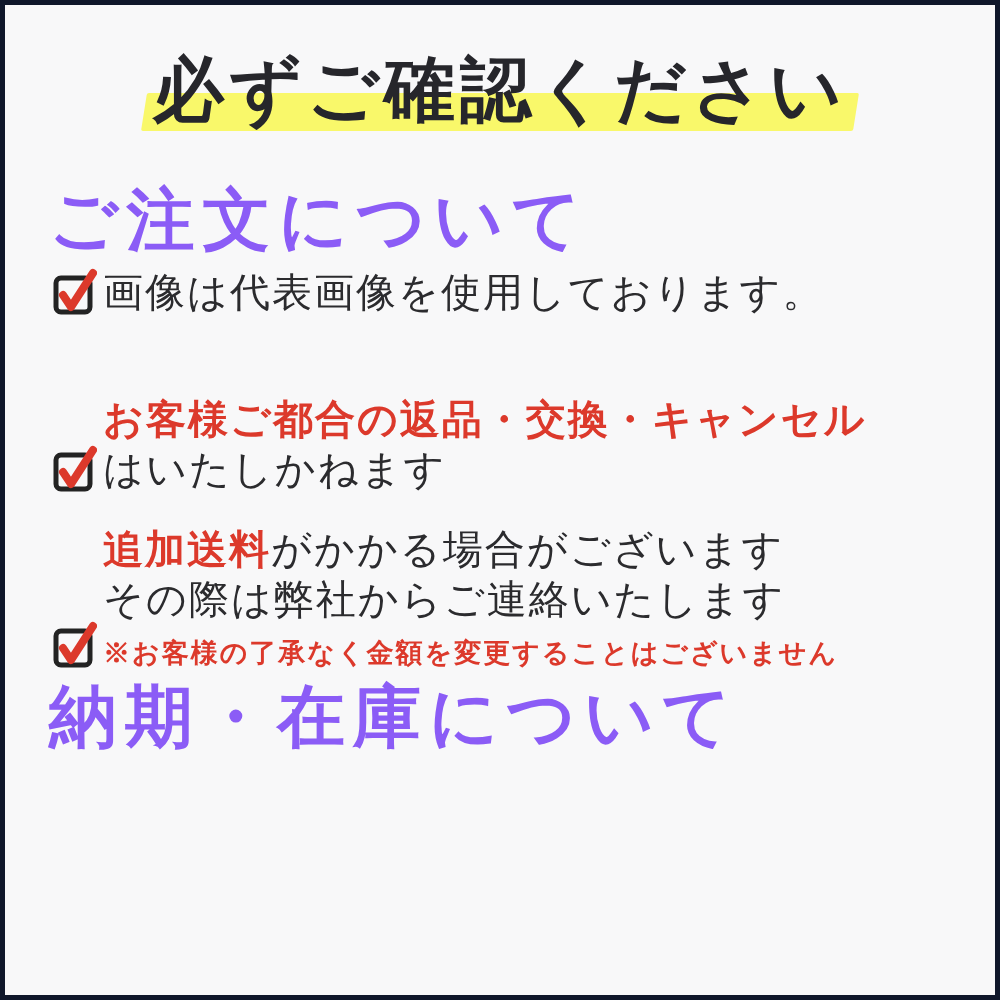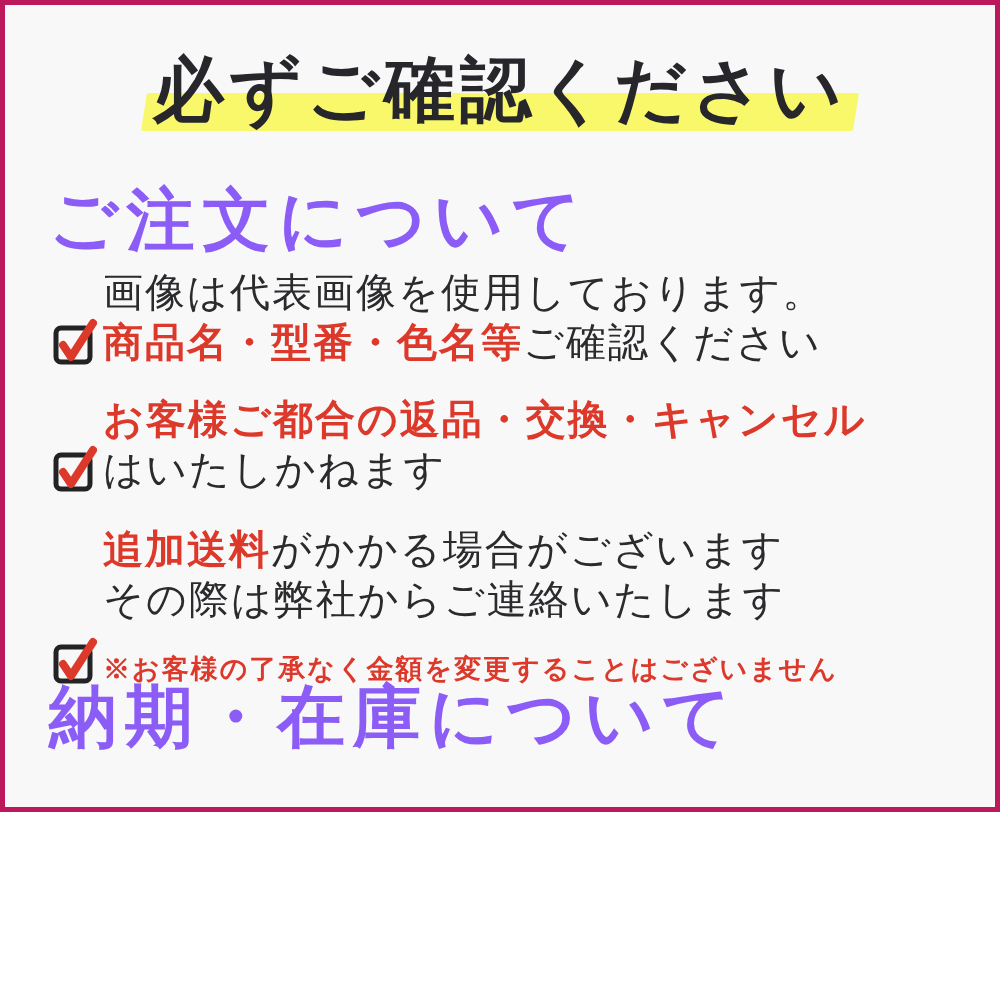--- a/index.html
+++ b/index.html
@@ -3,24 +3,24 @@
 <meta charset="utf-8">
 <style>
   html, body { margin: 0; padding: 0; }
   body {
     font-family: "DejaVu Serif", "Liberation Serif", serif;
     background: #ffffff;
   }
   .poster {
     position: relative;
     width: 1000px;
-    height: 812px;
+    height: 1000px;
     box-sizing: border-box;
     background: #f8f8f9;
-    border: 5px solid #be185d;
+    border: 5px solid #0f172a;
     overflow: hidden;
   }
 
   
   .title-block {
     position: absolute;
     top: 40px; left: 0; right: 0;
     height: 96px;
     text-align: center;
   }
@@ -82,21 +82,21 @@
     line-height: 50px;
     letter-spacing: 2px;
     color: #2b2b2e;
     white-space: nowrap;
   }
   .item-text .line { display: block; }
   .seg-red   { color: #dc392b; font-weight: bold; }
   .seg-black { color: #2b2b2e; font-weight: normal; }
   .item-note {
     display: block;
-    margin-top: 28px;
+    margin-top: 12px;
     font-size: 27px;
     line-height: 34px;
     letter-spacing: 2px;
     font-weight: bold;
     color: #dc392b;
   }
 </style>
 </head>
 <body>
 
@@ -110,23 +110,20 @@
   <div class="section-heading heading-order">ご注文について</div>
 
   <div class="check-item item-1">
     <svg class="checkbox" viewBox="0 0 44 50" xmlns="http://www.w3.org/2000/svg">
       <rect x="3" y="11" width="34" height="34" rx="5" fill="none" stroke="#232323" stroke-width="5"></rect>
       <path d="M10 28 L18 40 L40 6" fill="none" stroke="#dc392b" stroke-width="8" stroke-linecap="round" stroke-linejoin="round"></path>
     </svg>
     <div class="item-text">
       <span class="line">
         <span class="seg-black">画像は代表画像を使用しております。</span>
-      </span>
-      <span class="line">
-        <span class="seg-red">商品名・型番・色名等</span><span class="seg-black">ご確認ください</span>
       </span>
     </div>
   </div>
 
   <div class="check-item item-2">
     <svg class="checkbox" viewBox="0 0 44 50" xmlns="http://www.w3.org/2000/svg">
       <rect x="3" y="11" width="34" height="34" rx="5" fill="none" stroke="#232323" stroke-width="5"></rect>
       <path d="M10 28 L18 40 L40 6" fill="none" stroke="#dc392b" stroke-width="8" stroke-linecap="round" stroke-linejoin="round"></path>
     </svg>
     <div class="item-text">

